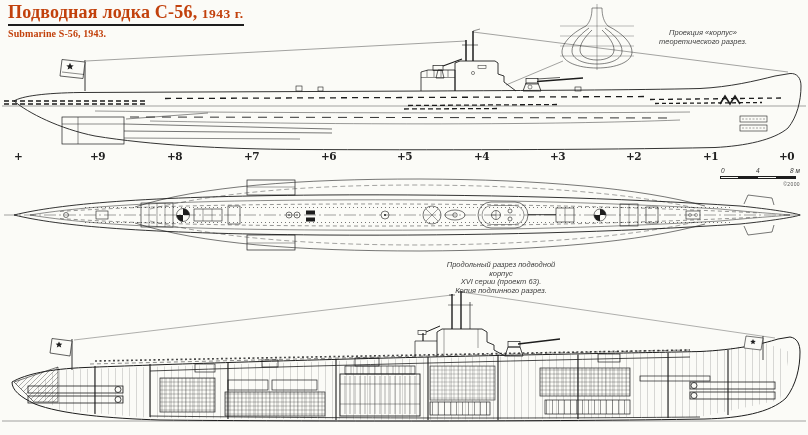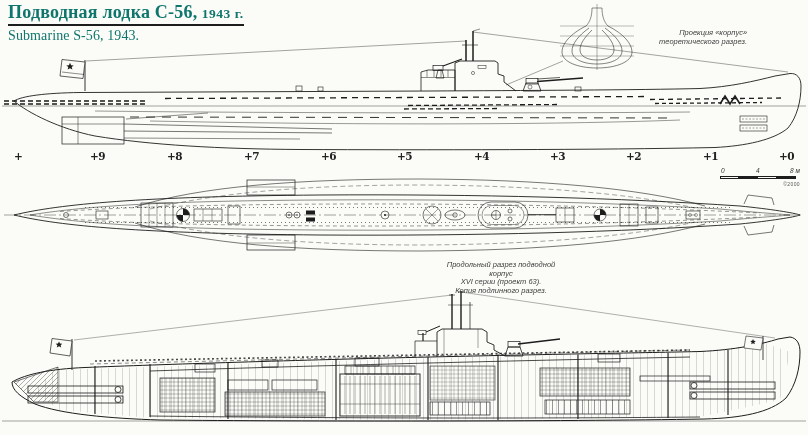--- a/index.html
+++ b/index.html
@@ -1,34 +1,34 @@
 <!DOCTYPE html>
 <html><head>
 <meta charset="utf-8">
 <style>
   html,body{margin:0;padding:0;}
   body{background:#e8e8e4;font-family:"Liberation Sans",sans-serif;}
   #stage{position:relative;width:808px;height:435px;background:#fbfbf7;overflow:hidden;}
   #drawing{position:absolute;left:0;top:0;}
 
   
-  #title-block{position:absolute;left:8px;top:2px;width:250px;color:#0f766e;}
+  #title-block{position:absolute;left:8px;top:2px;width:250px;color:#c2410c;}
   #title-line{white-space:nowrap;border-bottom:2.5px solid #1d1d1d;padding-bottom:1px;width:236px;}
   #title-ru{font-family:"Liberation Serif",serif;font-weight:700;font-size:18px;letter-spacing:.2px;}
   #title-year{font-family:"Liberation Serif",serif;font-weight:700;font-size:13.5px;letter-spacing:.5px;}
-  #subtitle-en{font-family:"Liberation Serif",serif;font-weight:400;font-size:14px;margin-top:2px;letter-spacing:.1px;}
+  #subtitle-en{font-family:"Liberation Serif",serif;font-weight:700;font-size:10px;margin-top:2px;letter-spacing:.1px;}
 
   
   .station{position:absolute;top:150px;width:24px;font-family:"DejaVu Serif",serif;
            font-weight:700;font-size:10.5px;color:#222;letter-spacing:-0.5px;}
 
   
   .annot{position:absolute;font-style:italic;font-size:7.5px;line-height:8.5px;color:#3c3c3c;
          font-family:"Liberation Sans",sans-serif;}
-  #annot-bodyplan{left:659px;top:29px;text-align:right;}
+  #annot-bodyplan{left:659px;top:29px;text-align:center;}
   #annot-cutaway{left:436px;top:261px;width:130px;text-align:center;}
 
   
   #scale-bar{position:absolute;left:720px;top:167px;width:80px;color:#333;}
   #scale-labels{position:relative;height:8px;font-size:6.5px;font-style:italic;}
   #scale-labels .t0{position:absolute;left:1px;}
   #scale-labels .t4{position:absolute;left:36px;}
   #scale-labels .t8{position:absolute;right:0px;}
   #scale-strip{margin-top:1px;height:4px;}
   .seg{float:left;width:19px;height:3px;border:1px solid #1d1d1d;border-width:1px 1px 1px 0;box-sizing:border-box;}

